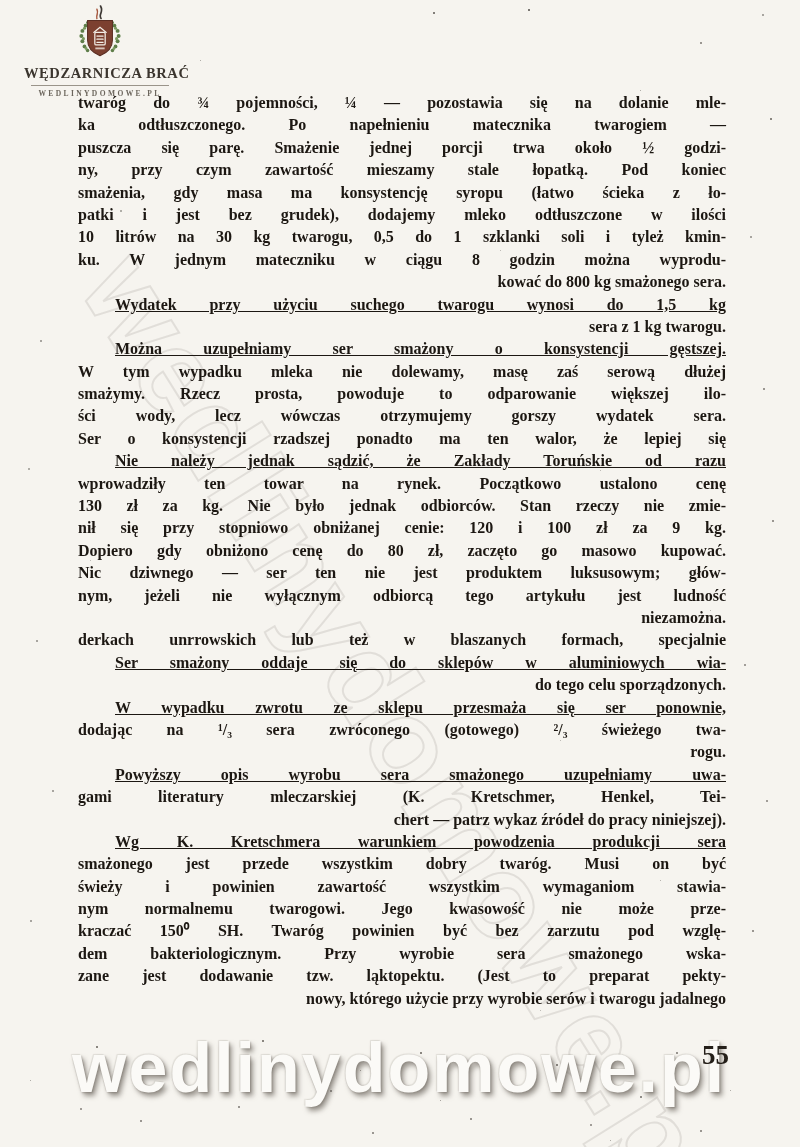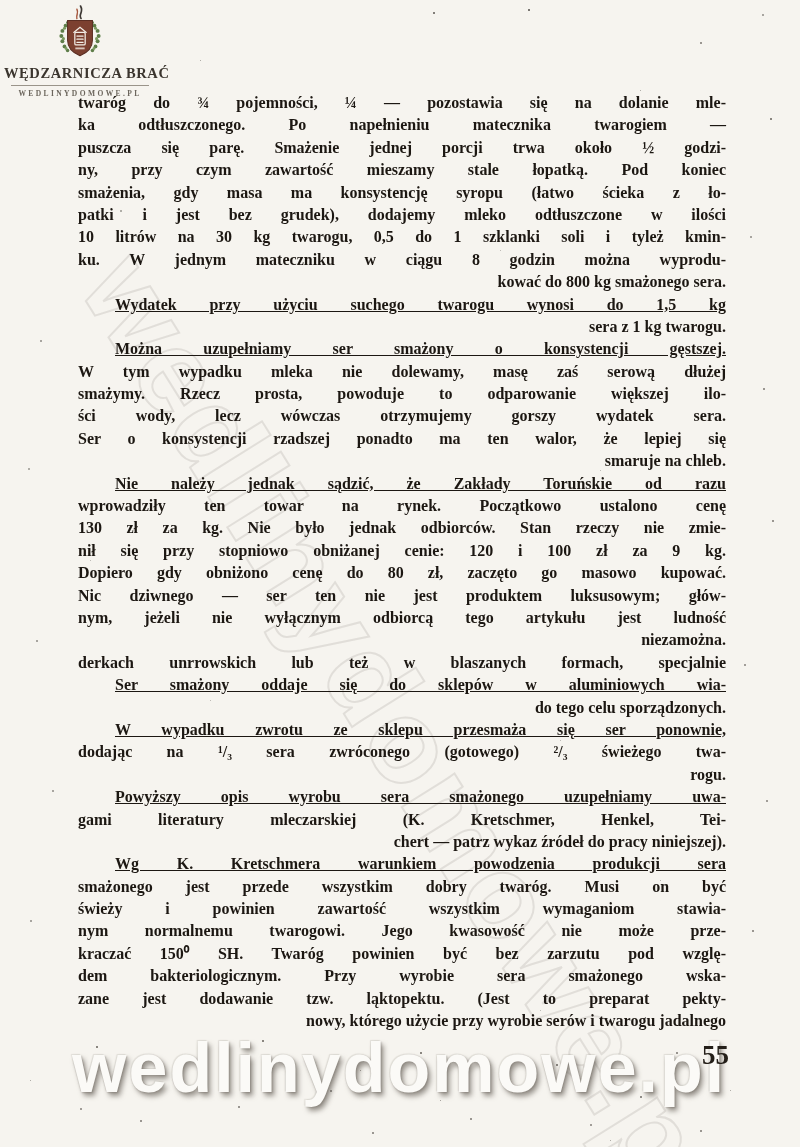--- a/index.html
+++ b/index.html
@@ -28,21 +28,21 @@
   .s2{width:1px;height:1px;box-shadow:
     200px 60px rgba(60,55,48,.5), 640px 90px rgba(60,55,48,.5), 300px 150px rgba(60,55,48,.4),
     500px 250px rgba(60,55,48,.4), 680px 330px rgba(60,55,48,.45), 150px 420px rgba(60,55,48,.4),
     600px 470px rgba(60,55,48,.4), 90px 560px rgba(60,55,48,.4), 710px 610px rgba(60,55,48,.45),
     210px 700px rgba(60,55,48,.4), 560px 740px rgba(60,55,48,.4), 120px 860px rgba(60,55,48,.4),
     660px 880px rgba(60,55,48,.45), 260px 980px rgba(60,55,48,.45), 540px 1010px rgba(60,55,48,.4),
     360px 1070px rgba(60,55,48,.6), 440px 1100px rgba(60,55,48,.55), 610px 1140px rgba(60,55,48,.5),
     30px 1080px rgba(60,55,48,.5), 730px 1090px rgba(60,55,48,.5);
   }
   
-  .logo{position:absolute;left:4px;top:5px;width:152px;text-align:center;}
+  .logo{position:absolute;left:24px;top:5px;width:152px;text-align:center;}
   .crest{display:block;margin:0 auto;}
   .logo-title{
     margin-top:2px;
     font-size:14.5px;font-weight:600;letter-spacing:.6px;
     color:#3b352e;white-space:nowrap;
   }
   .logo-rule{margin:3px auto 0;width:138px;height:1px;background:#9a948a;}
   .logo-sub{
     margin-top:3px;
     font-size:7.5px;font-weight:600;letter-spacing:2.4px;
@@ -148,21 +148,20 @@
       <div class="line just">10 litrów na 30 kg twarogu, 0,5 do 1 szklanki soli i tyleż kmin-</div>
       <div class="line just">ku. W jednym mateczniku w ciągu 8 godzin można wyprodu-</div>
       <div class="line">kować do 800 kg smażonego sera.</div>
       <div class="line just indent">Wydatek przy użyciu suchego twarogu wynosi do 1,5 kg</div>
       <div class="line">sera z 1 kg twarogu.</div>
       <div class="line just indent">Można uzupełniamy ser smażony o konsystencji gęstszej.</div>
       <div class="line just">W tym wypadku mleka nie dolewamy, masę zaś serową dłużej</div>
       <div class="line just">smażymy. Rzecz prosta, powoduje to odparowanie większej ilo-</div>
       <div class="line just">ści wody, lecz wówczas otrzymujemy gorszy wydatek sera.</div>
       <div class="line just">Ser o konsystencji rzadszej ponadto ma ten walor, że lepiej się</div>
-      <div class="line">smaruje na chleb.</div>
       <div class="line just indent">Nie należy jednak sądzić, że Zakłady Toruńskie od razu</div>
       <div class="line just">wprowadziły ten towar na rynek. Początkowo ustalono cenę</div>
       <div class="line just">130 zł za kg. Nie było jednak odbiorców. Stan rzeczy nie zmie-</div>
       <div class="line just">nił się przy stopniowo obniżanej cenie: 120 i 100 zł za 9 kg.</div>
       <div class="line just">Dopiero gdy obniżono cenę do 80 zł, zaczęto go masowo kupować.</div>
       <div class="line just">Nic dziwnego — ser ten nie jest produktem luksusowym; głów-</div>
       <div class="line just">nym, jeżeli nie wyłącznym odbiorcą tego artykułu jest ludność</div>
       <div class="line">niezamożna.</div>
       <div class="line just">derkach unrrowskich lub też w blaszanych formach, specjalnie</div>
       <div class="line just indent">Ser smażony oddaje się do sklepów w aluminiowych wia-</div>

